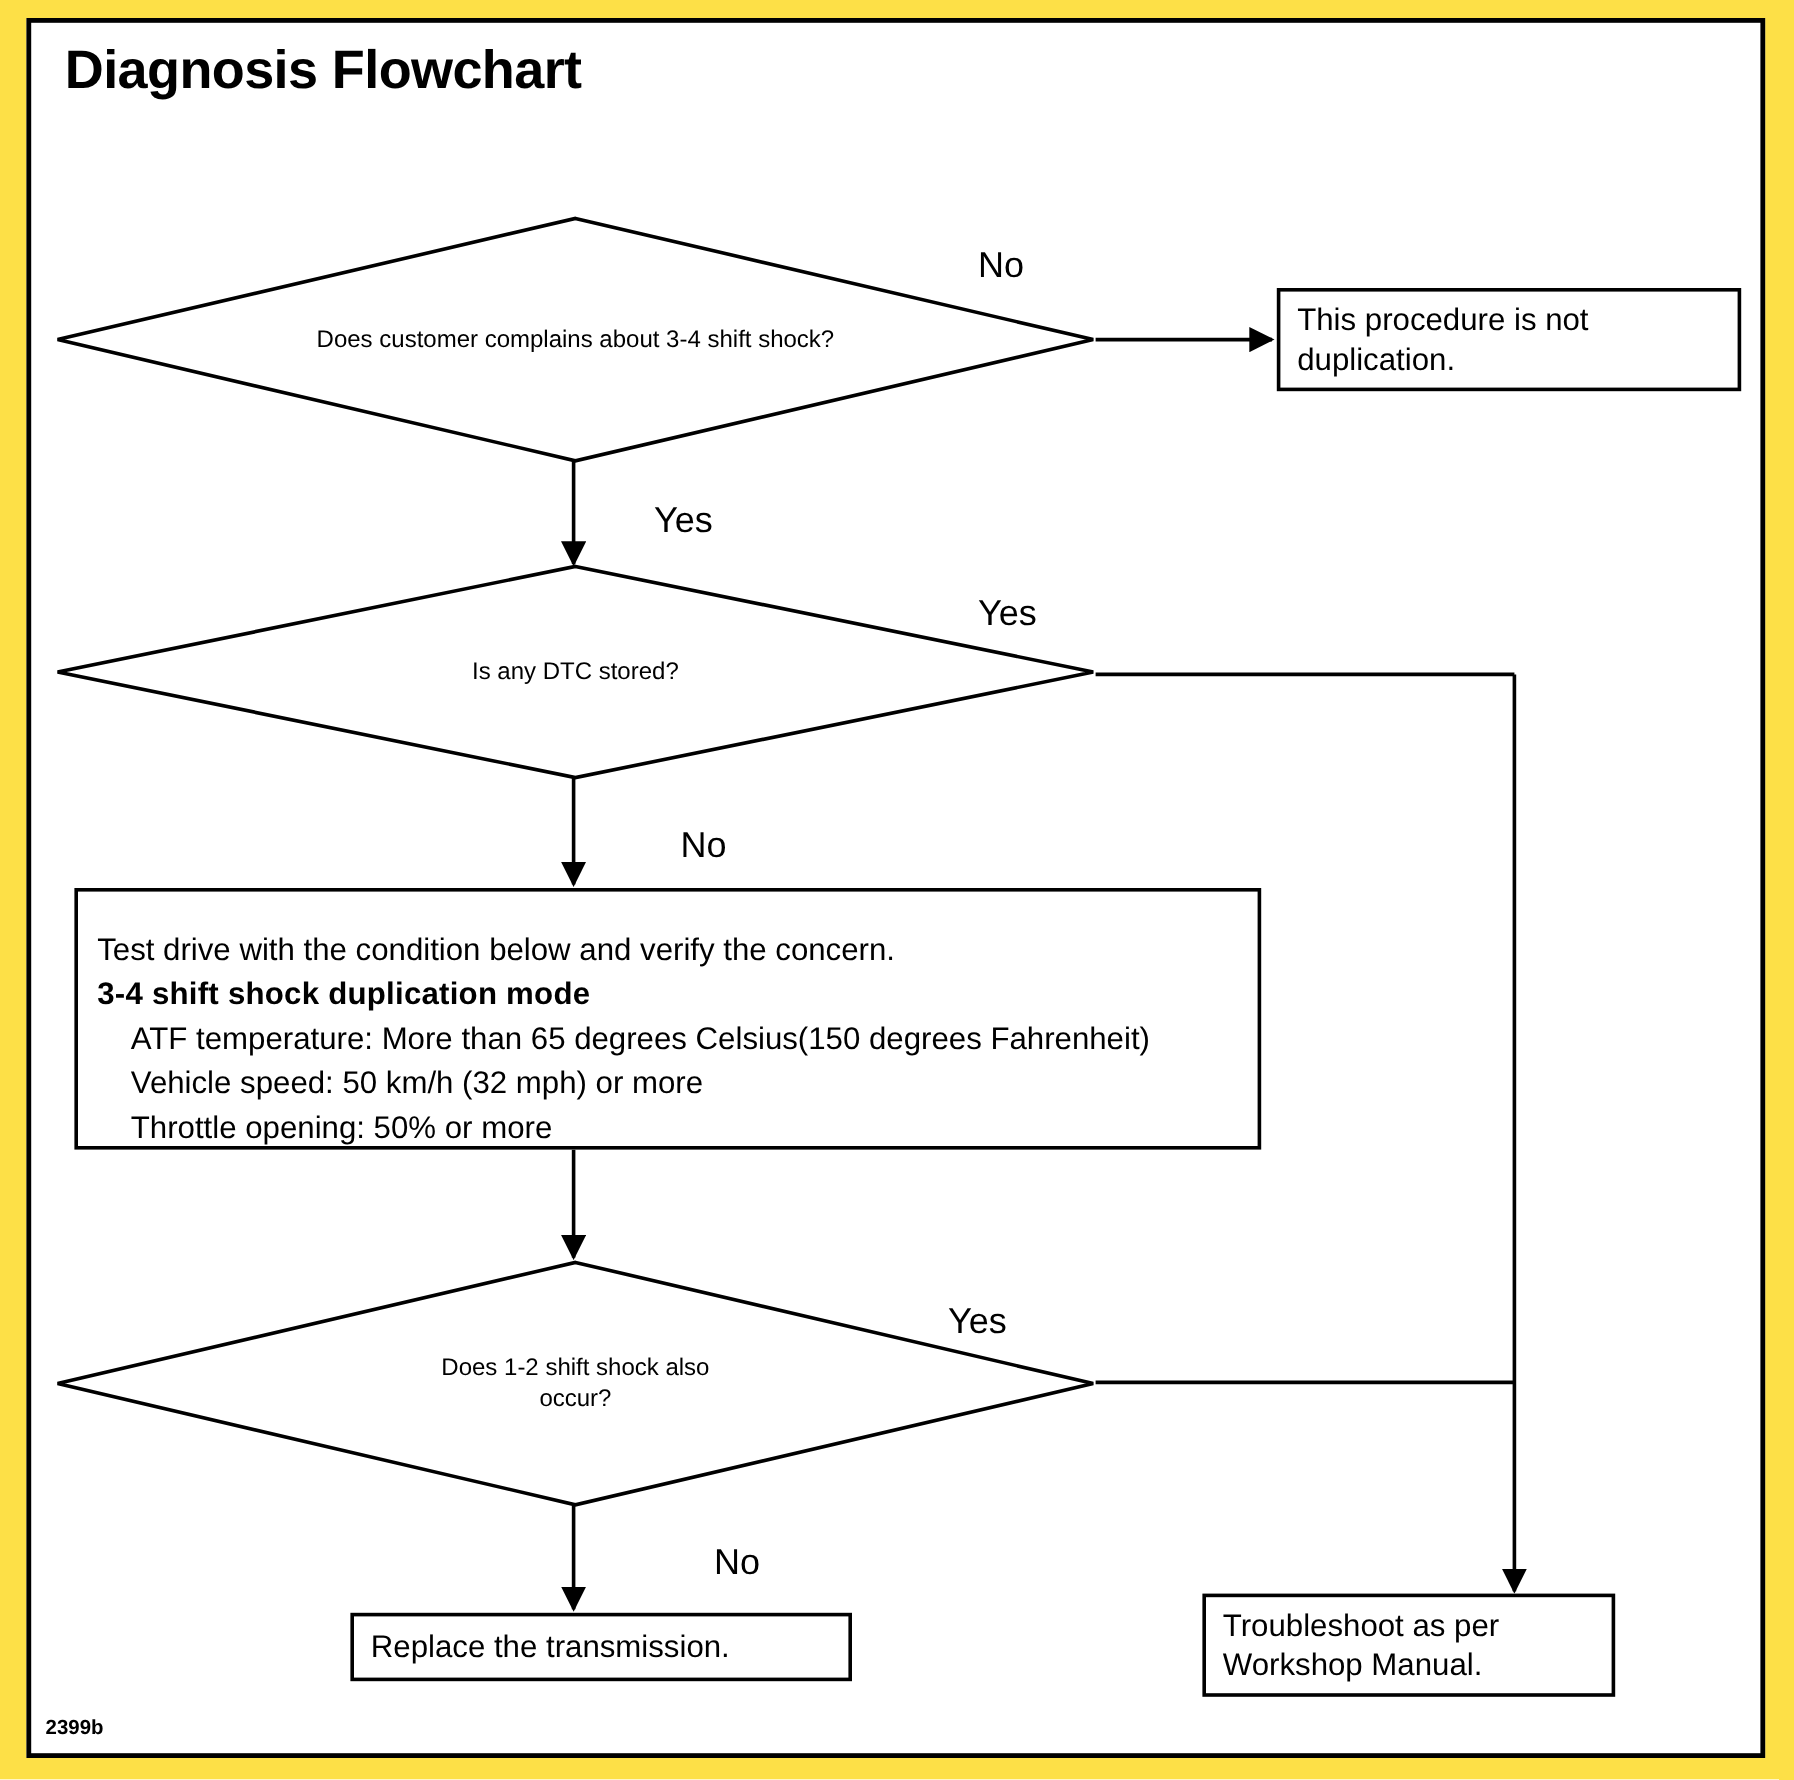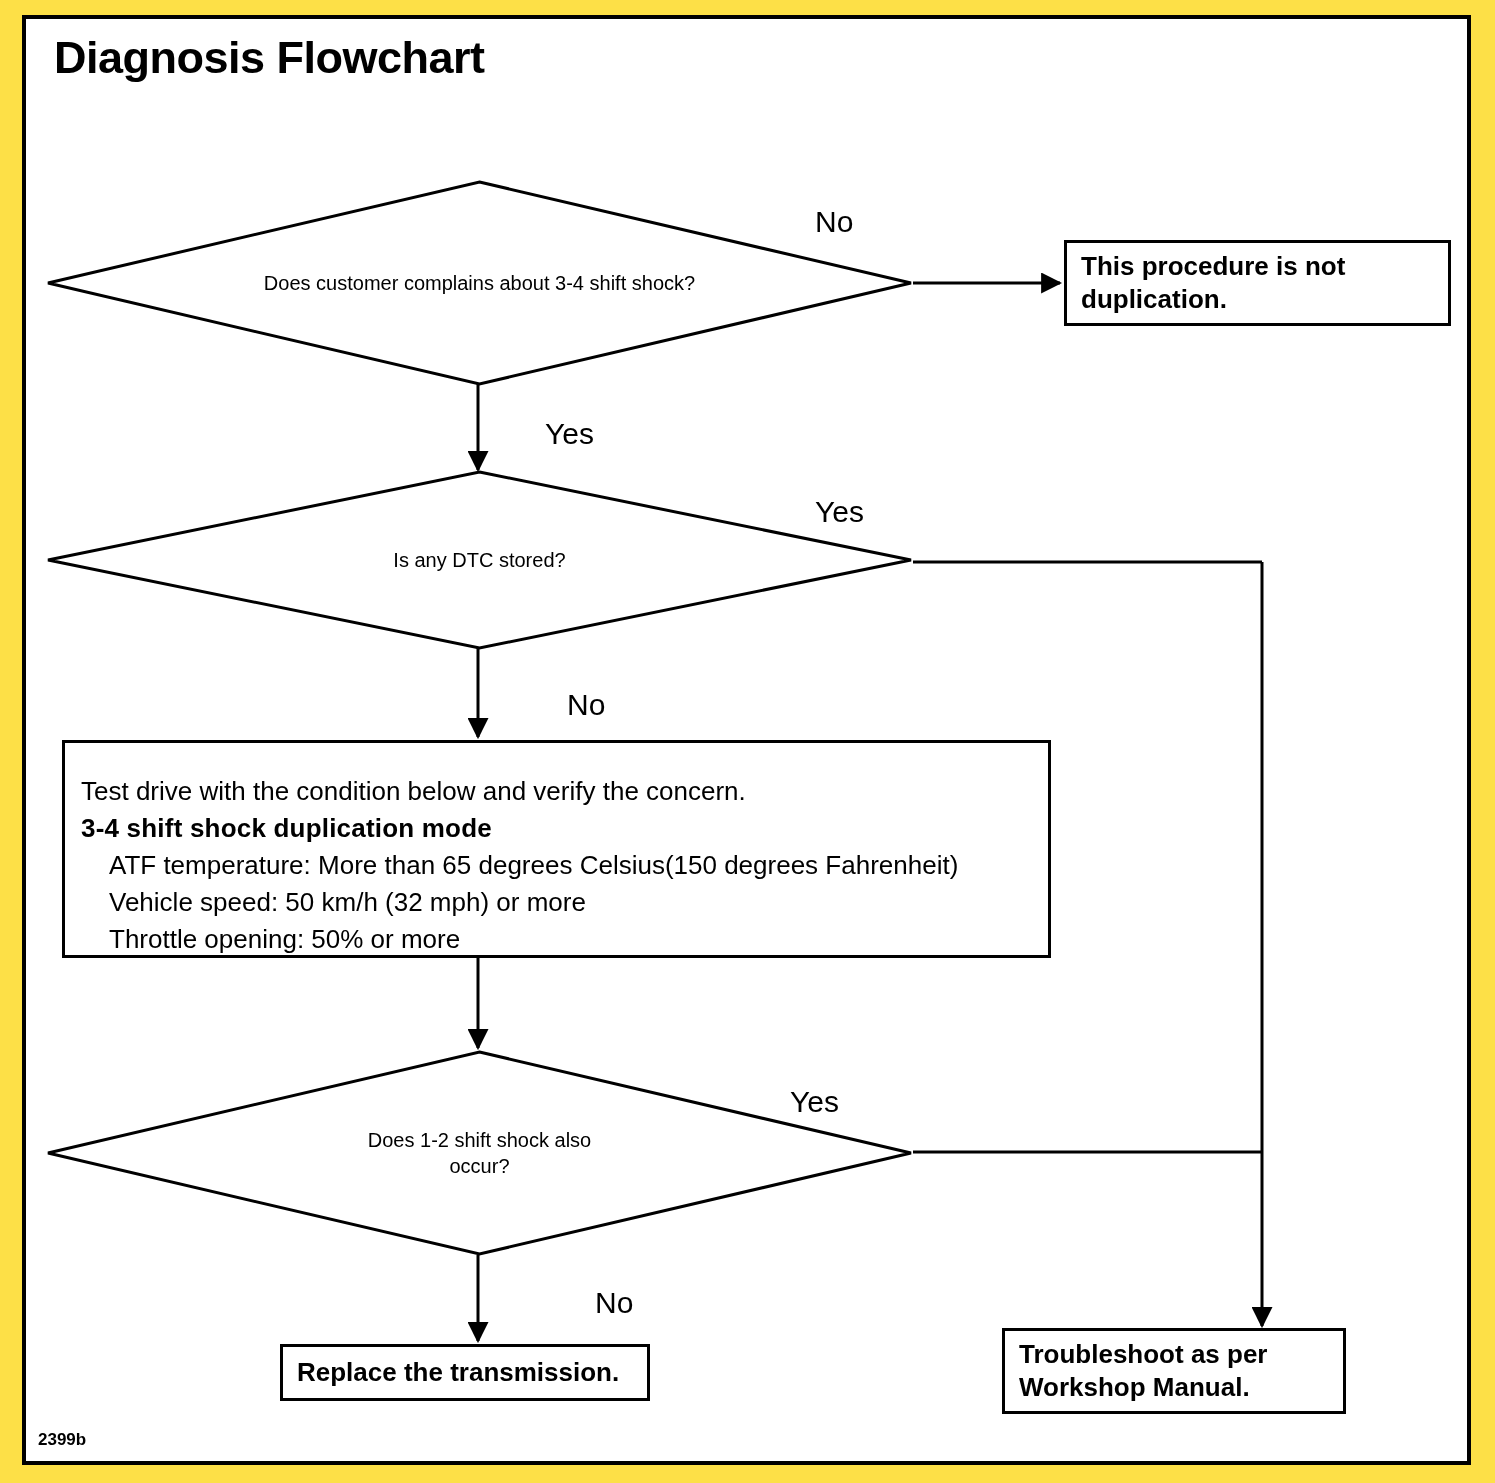--- a/index.html
+++ b/index.html
@@ -47,21 +47,20 @@
     font-size: 17px;
     font-weight: bold;
     color: #000000;
     white-space: nowrap;
     text-align: center;
   }
   
   .node {
     position: absolute;
     box-sizing: border-box;
-    font-weight: bold;
   }
   .box {
     border: 3px solid #000000;
     background: #ffffff;
     display: flex;
     align-items: center;
   }
   .box .box-text {
     padding: 0 14px;
     font-size: 26px;
@@ -200,21 +199,21 @@
     <div class="diamond-label">
       <div>
         <div>Does 1-2 shift shock also</div>
         <div>occur?</div>
       </div>
     </div>
   </div>
   <div class="edge-label" style="left:790px; top:1085px;">Yes</div>
   <div class="edge-label" style="left:595px; top:1286px;">No</div>
 
-  <div class="node box" style="left:280px; top:1344px; width:370px; height:57px;">
+  <div class="node box" style="left:292px; top:1344px; width:418px; height:57px;">
     <div class="box-text">Replace the transmission.</div>
   </div>
 
   <div class="node box" style="left:1002px; top:1328px; width:344px; height:86px;">
     <div class="box-text">
       <div>Troubleshoot as per</div>
       <div>Workshop Manual.</div>
     </div>
   </div>
 

